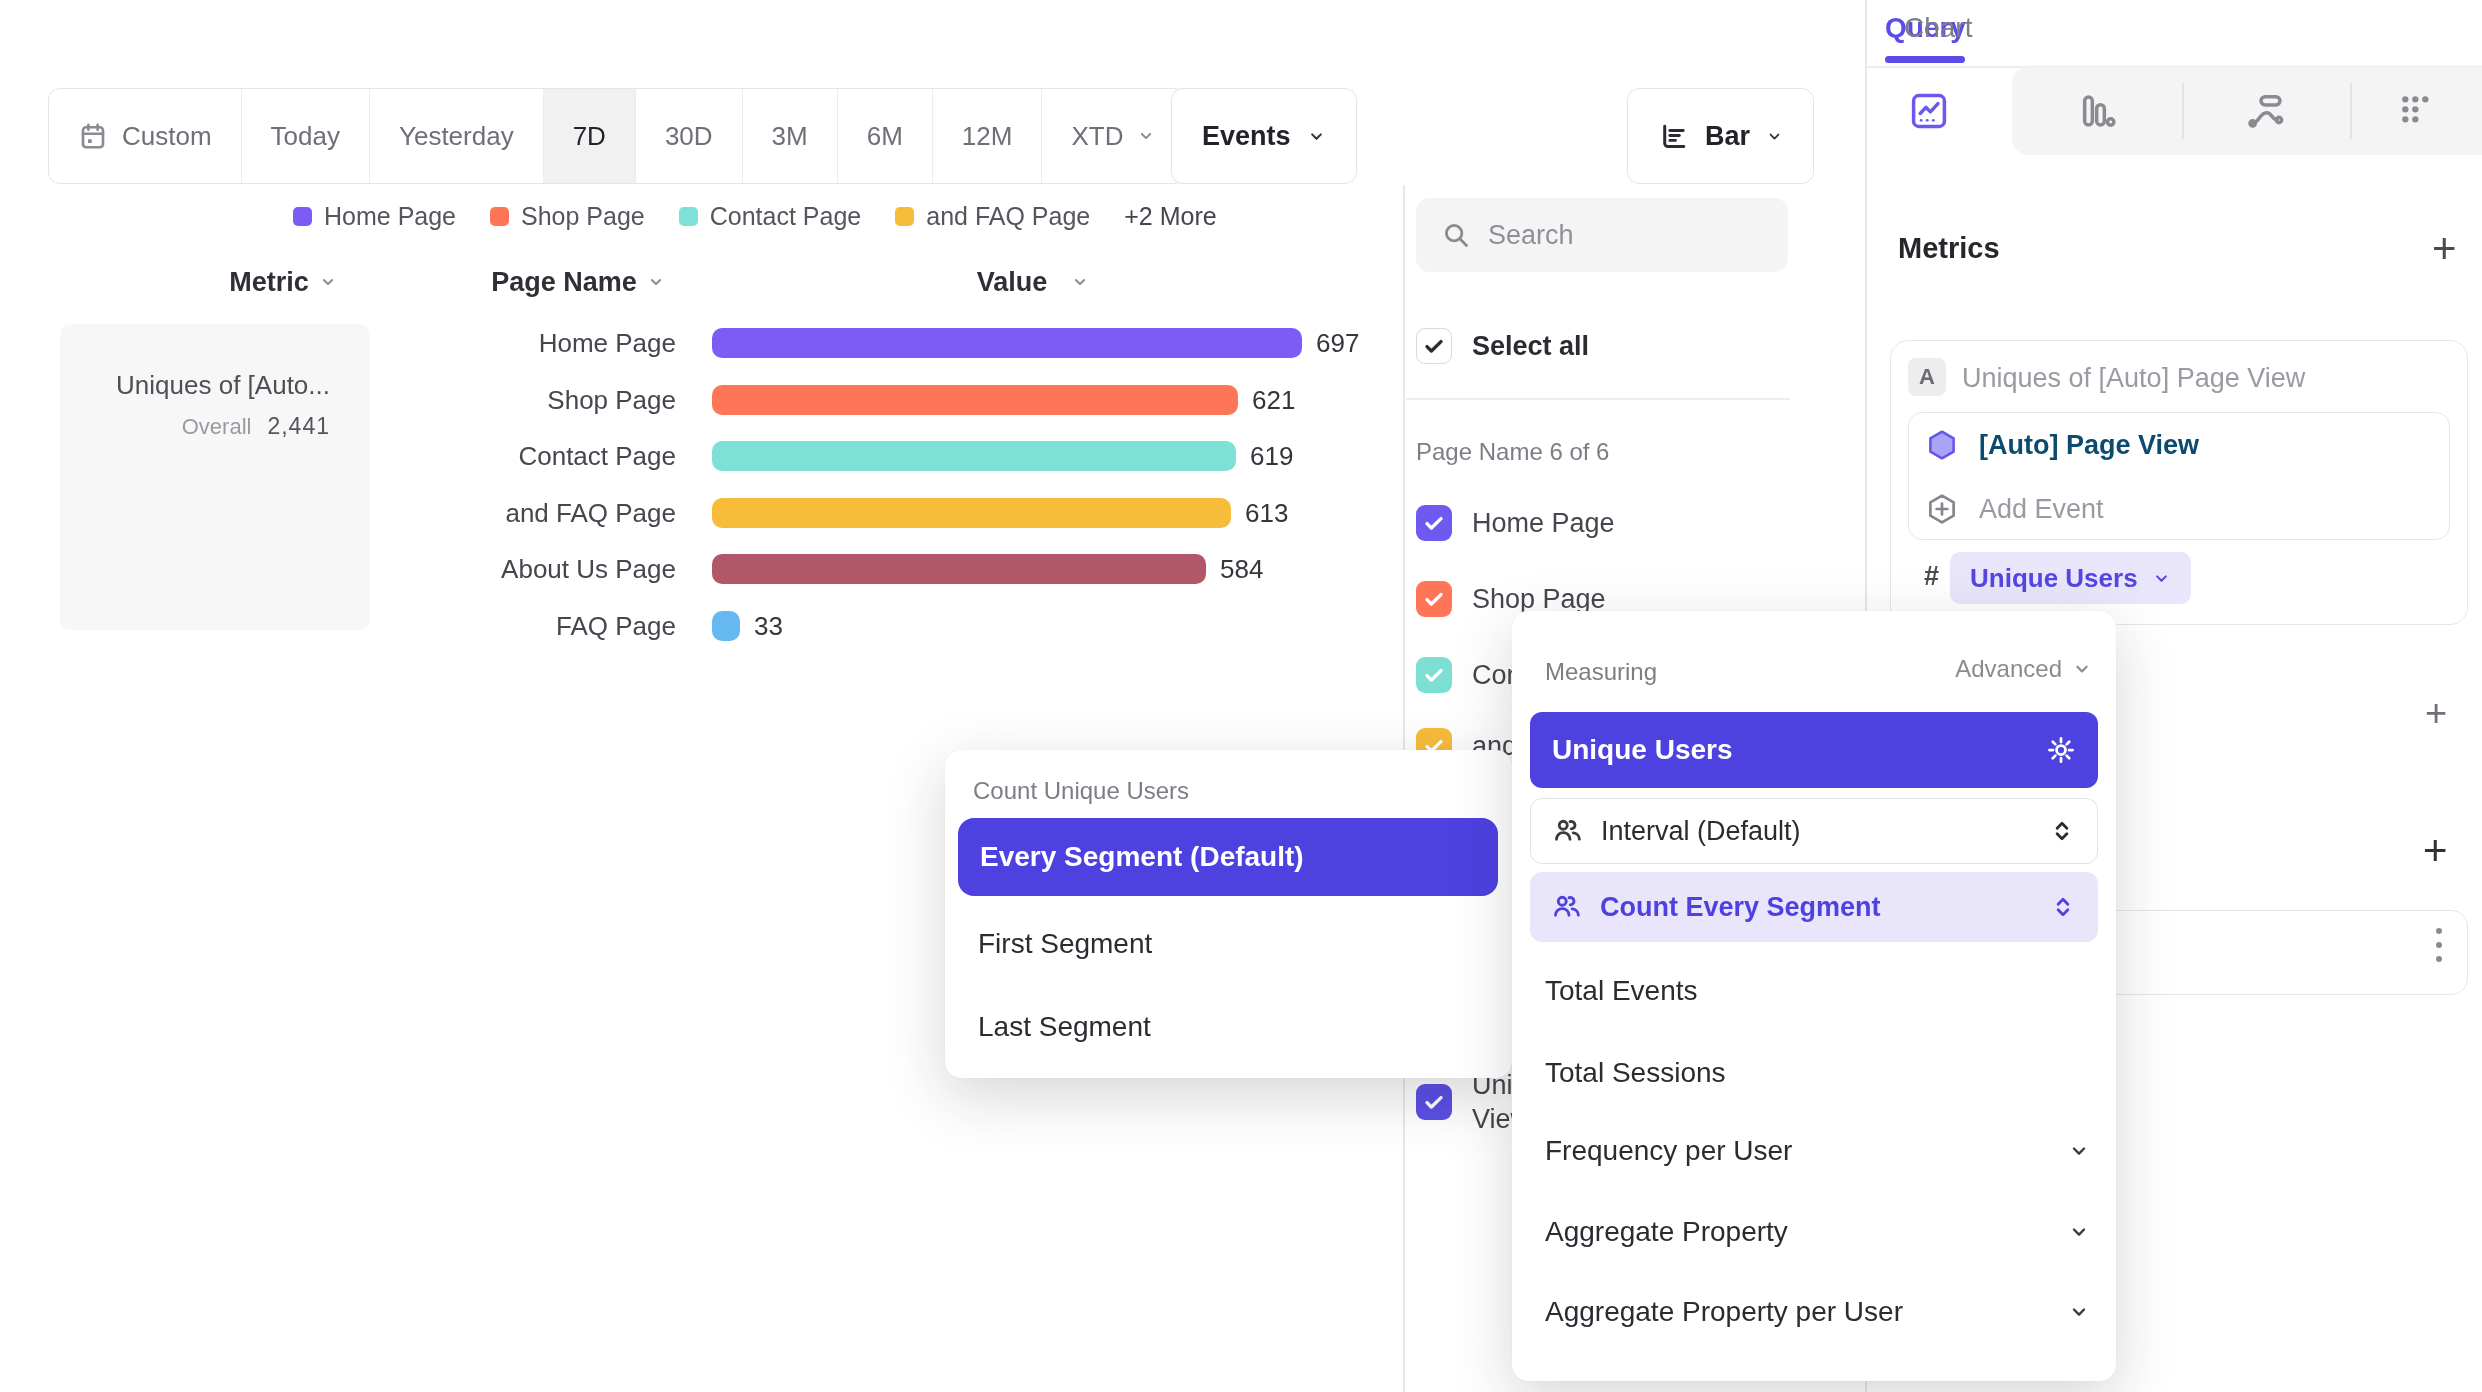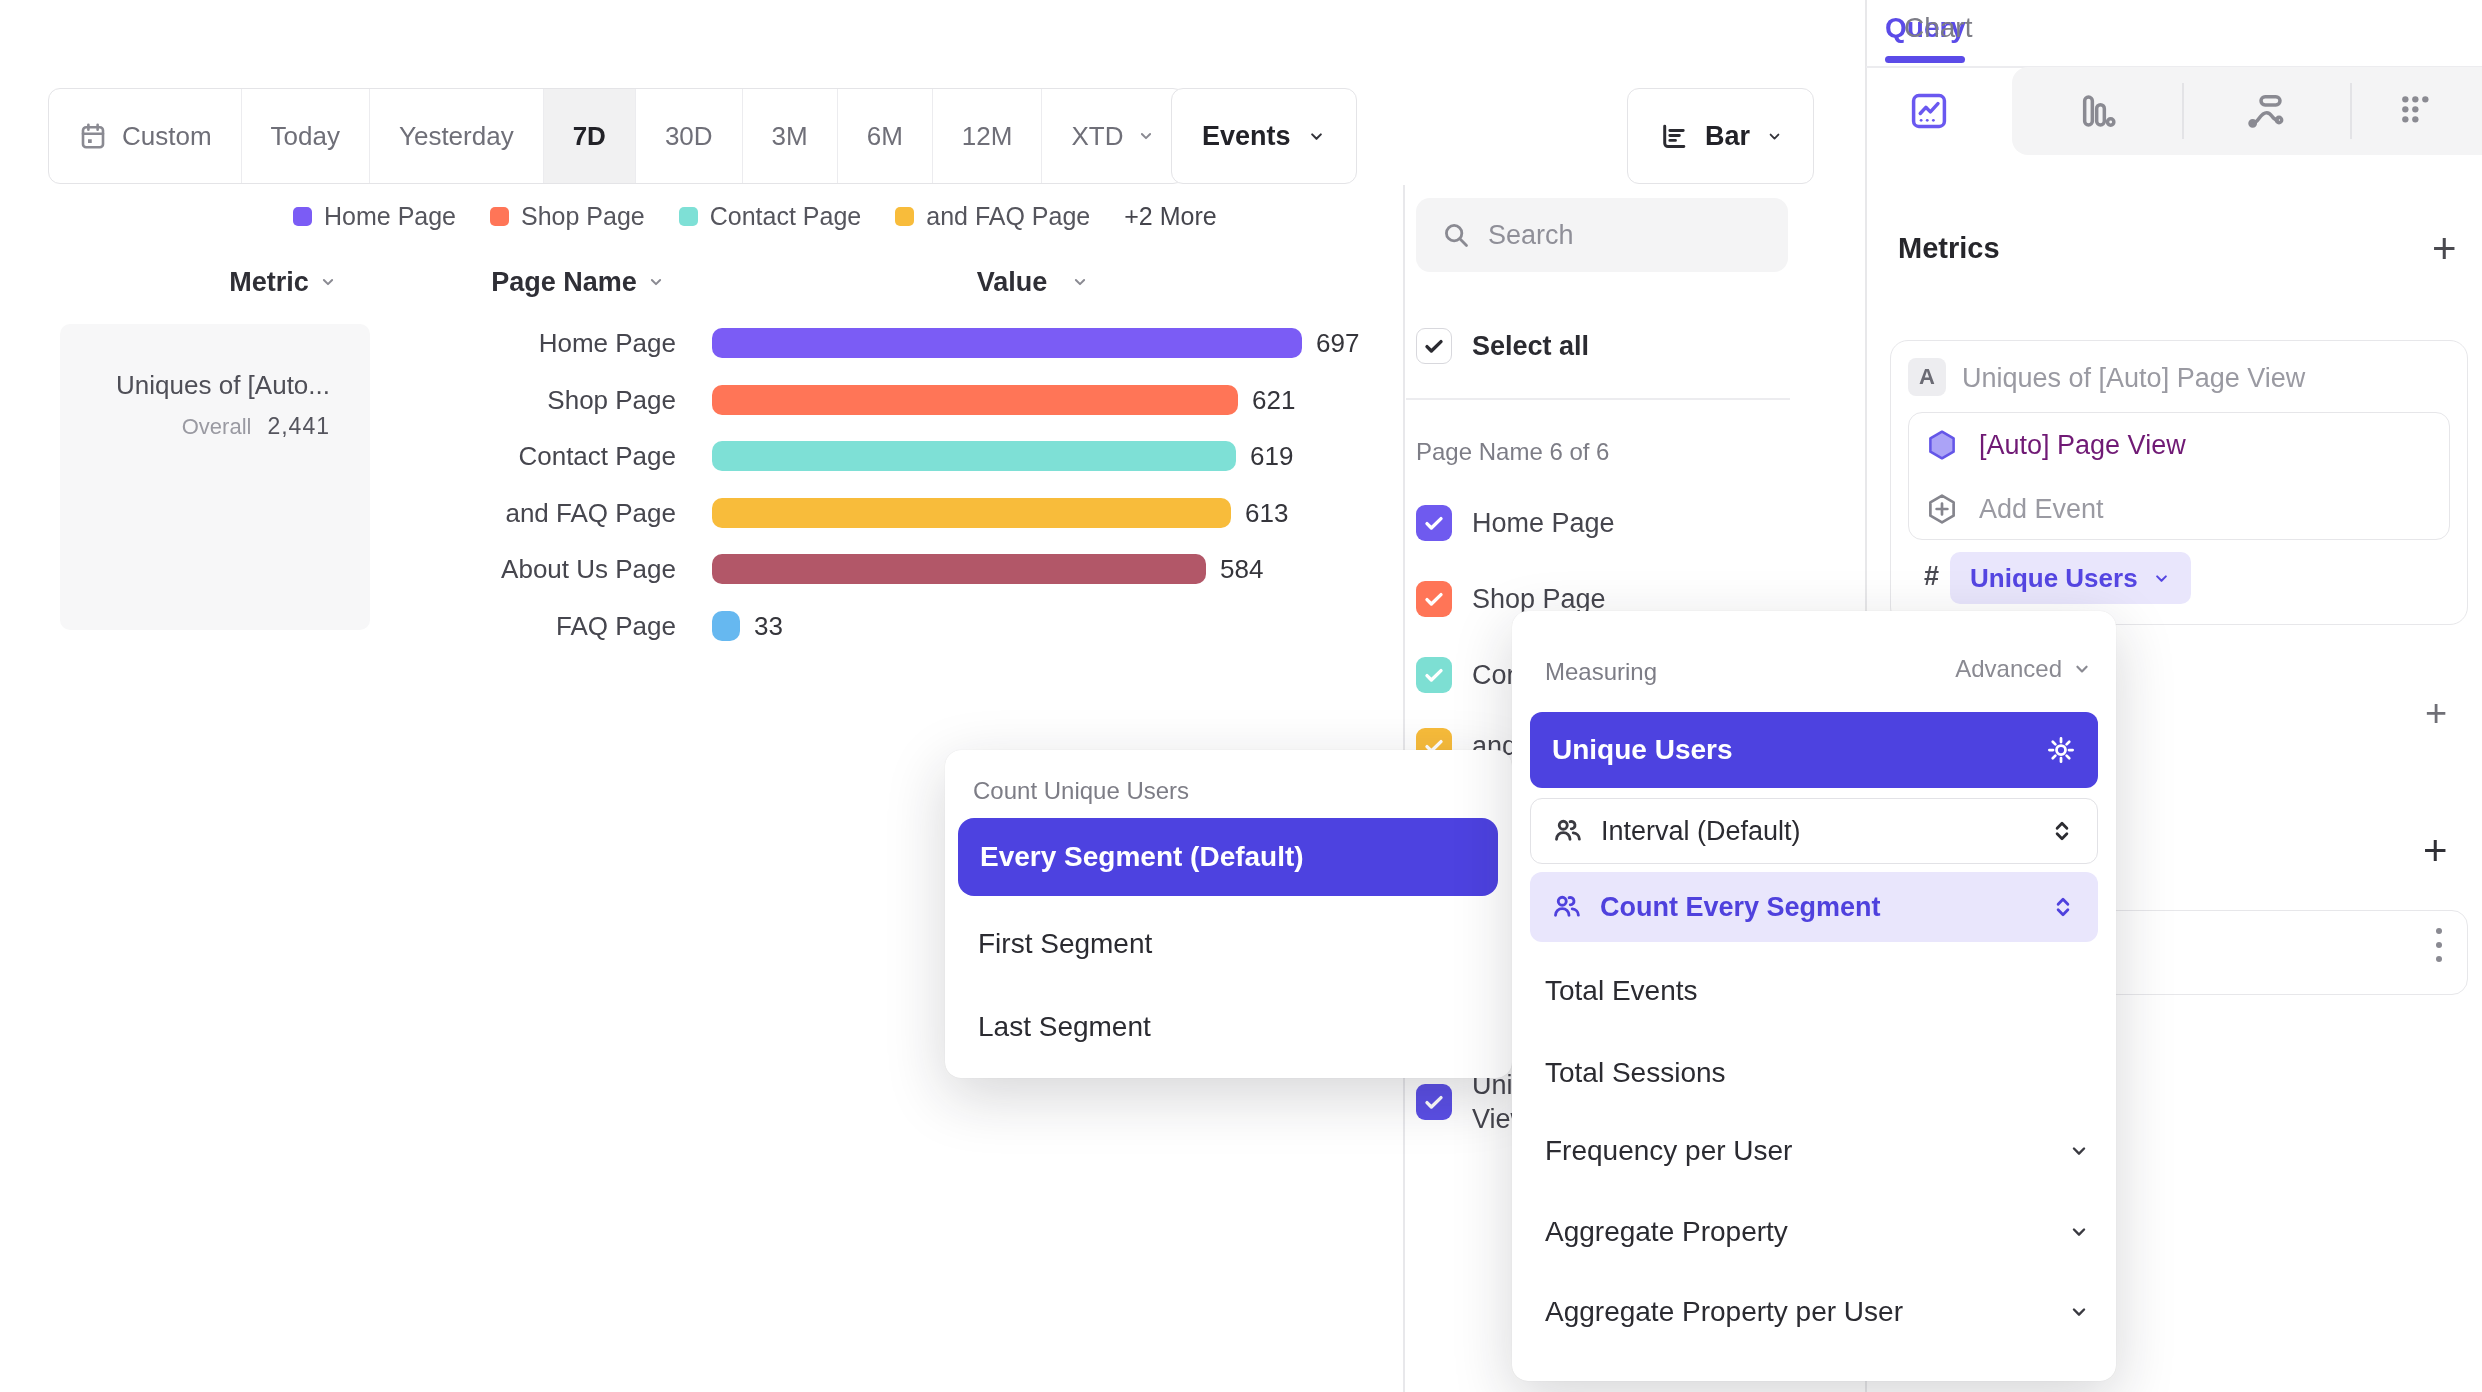--- a/index.html
+++ b/index.html
@@ -7,21 +7,21 @@
   body { font-family:"Liberation Sans", sans-serif; background:#fff; color:#2b2b31; position:relative; overflow:hidden; }
   #app { position:absolute; inset:0; }
   .abs { position:absolute; }
   svg.ic { display:block; }
   .ic use, .ic path, .ic circle, .ic rect, .ic polygon { vector-effect:non-scaling-stroke; }
 
   
   .date-group { left:48px; top:88px; height:96px; display:flex; align-items:stretch; border:1.5px solid #e4e4e7; border-radius:12px; overflow:hidden; background:#fff; }
   .dr-btn { display:flex; align-items:center; gap:14px; padding:0 29px; font-size:26px; color:#6f6f78; border-left:1px solid #ececef; cursor:pointer; white-space:nowrap; }
   .dr-btn:first-child { border-left:none; }
-  .dr-btn.active { background:#f1f1f2; color:#222228; font-weight:700; }
+  .dr-btn.active { background:#f1f1f2; color:#222228; font-weight:400; }
   .pill-btn { height:96px; display:flex; align-items:center; gap:16px; border:1.5px solid #e4e4e7; border-radius:12px; background:#fff; font-size:27px; font-weight:600; color:#222228; padding:0 30px; cursor:pointer; }
 
   
   .legend { left:293px; top:202px; height:28px; display:flex; align-items:center; gap:34px; }
   .lg-item { display:flex; align-items:center; gap:12px; font-size:25px; color:#55555d; }
   .swatch { width:19px; height:19px; border-radius:5px; }
   .lg-more { font-size:25px; color:#45454d; font-weight:500; }
 
   
   .th { top:266px; height:32px; display:flex; align-items:center; justify-content:center; gap:10px; font-size:27px; font-weight:700; color:#2f2f36; }
@@ -61,21 +61,21 @@
   .icon-strip { left:2012px; right:0; top:67px; height:88px; background:#f4f4f5; border-radius:16px 0 0 16px; }
   .strip-div { top:83px; width:1.5px; height:56px; background:#e3e3e6; }
   .itab { width:44px; height:44px; display:flex; align-items:center; justify-content:center; }
   .metrics-h { left:1898px; top:232px; font-size:29px; font-weight:700; color:#26262b; }
   .plus-txt { font-size:42px; font-weight:300; color:#4a4a50; line-height:1; }
   .qcard { left:1890px; top:340px; width:578px; height:285px; border:1.5px solid #e7e7ea; border-radius:18px; background:#fff; }
   .a-badge { left:1908px; top:358px; width:38px; height:38px; background:#ededf0; border-radius:8px; display:flex; align-items:center; justify-content:center; font-size:22px; font-weight:700; color:#6b6b74; }
   .q-title { left:1962px; top:363px; font-size:27px; color:#9a9aa2; white-space:nowrap; }
   .ev-card { left:1908px; top:412px; width:542px; height:128px; border:1.5px solid #e6e6e9; border-radius:14px; }
   .ev-row { height:64px; display:flex; align-items:center; gap:20px; padding:0 16px; }
-  .ev-name { font-size:27px; font-weight:400; color:#701a75; }
+  .ev-name { font-size:27px; font-weight:700; color:#0c4a6e; }
   .ev-add { font-size:27px; color:#9a9aa2; }
   .hash { left:1924px; top:561px; font-size:27px; font-weight:600; color:#4a4a52; }
   .measure-pill { left:1950px; top:552px; height:52px; border-radius:10px; background:#e9e6fc; display:flex; align-items:center; gap:14px; padding:0 20px; color:#5546e2; }
   .measure-pill span { font-size:26px; font-weight:600; }
   .menu-card { left:1980px; top:910px; width:488px; height:85px; border:1.5px solid #e7e7ea; border-radius:16px; background:#fff; }
   .vdots { left:2436px; top:928px; display:flex; flex-direction:column; gap:8px; }
   .vdots i { width:6px; height:6px; border-radius:50%; background:#8a8a92; }
 
   
   .popup { background:#fff; border-radius:16px; box-shadow:0 18px 60px rgba(25,25,40,.18), 0 0 1px rgba(0,0,0,.12); }

